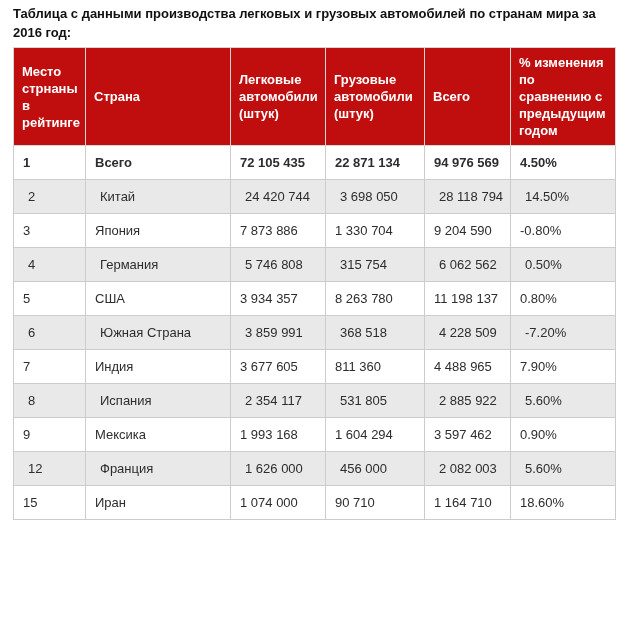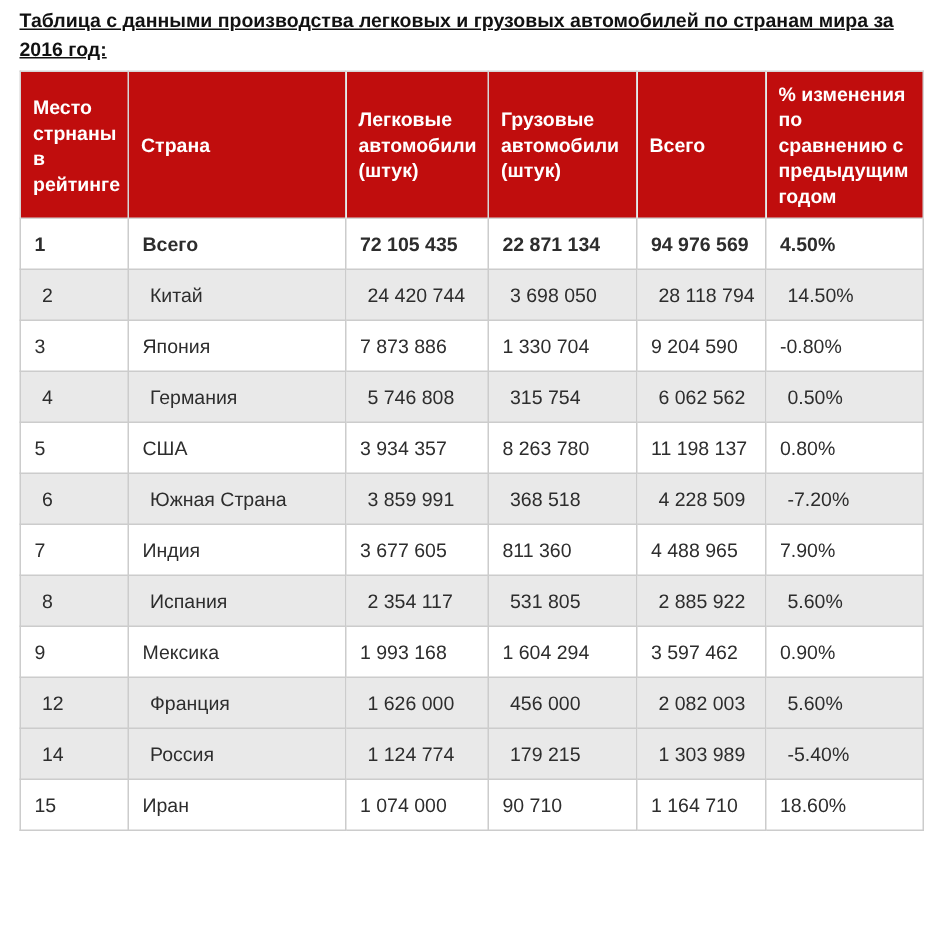--- a/index.html
+++ b/index.html
@@ -12,21 +12,20 @@
     font-family: "Liberation Sans", sans-serif;
     color: #2d2d2d;
   }
   .title {
     font-size: 13px;
     font-weight: bold;
     color: #111111;
     line-height: 19px;
     margin: 4px 13px 5px 13px;
     max-width: 606px;
-    text-decoration: underline;
   }
   table.data-table {
     border-collapse: collapse;
     table-layout: fixed;
     width: 602px;
     margin-left: 13px;
     font-size: 13px;
   }
   table.data-table th,
   table.data-table td {
@@ -156,28 +155,20 @@
         <td>0.90%</td>
       </tr>
       <tr class="even">
         <td>12</td>
         <td>Франция</td>
         <td>1 626 000</td>
         <td>456 000</td>
         <td>2 082 003</td>
         <td>5.60%</td>
       </tr>
-      <tr class="even">
-        <td>14</td>
-        <td>Россия</td>
-        <td>1 124 774</td>
-        <td>179 215</td>
-        <td>1 303 989</td>
-        <td>-5.40%</td>
-      </tr>
       <tr>
         <td>15</td>
         <td>Иран</td>
         <td>1 074 000</td>
         <td>90 710</td>
         <td>1 164 710</td>
         <td>18.60%</td>
       </tr>
     </tbody>
 </table>

